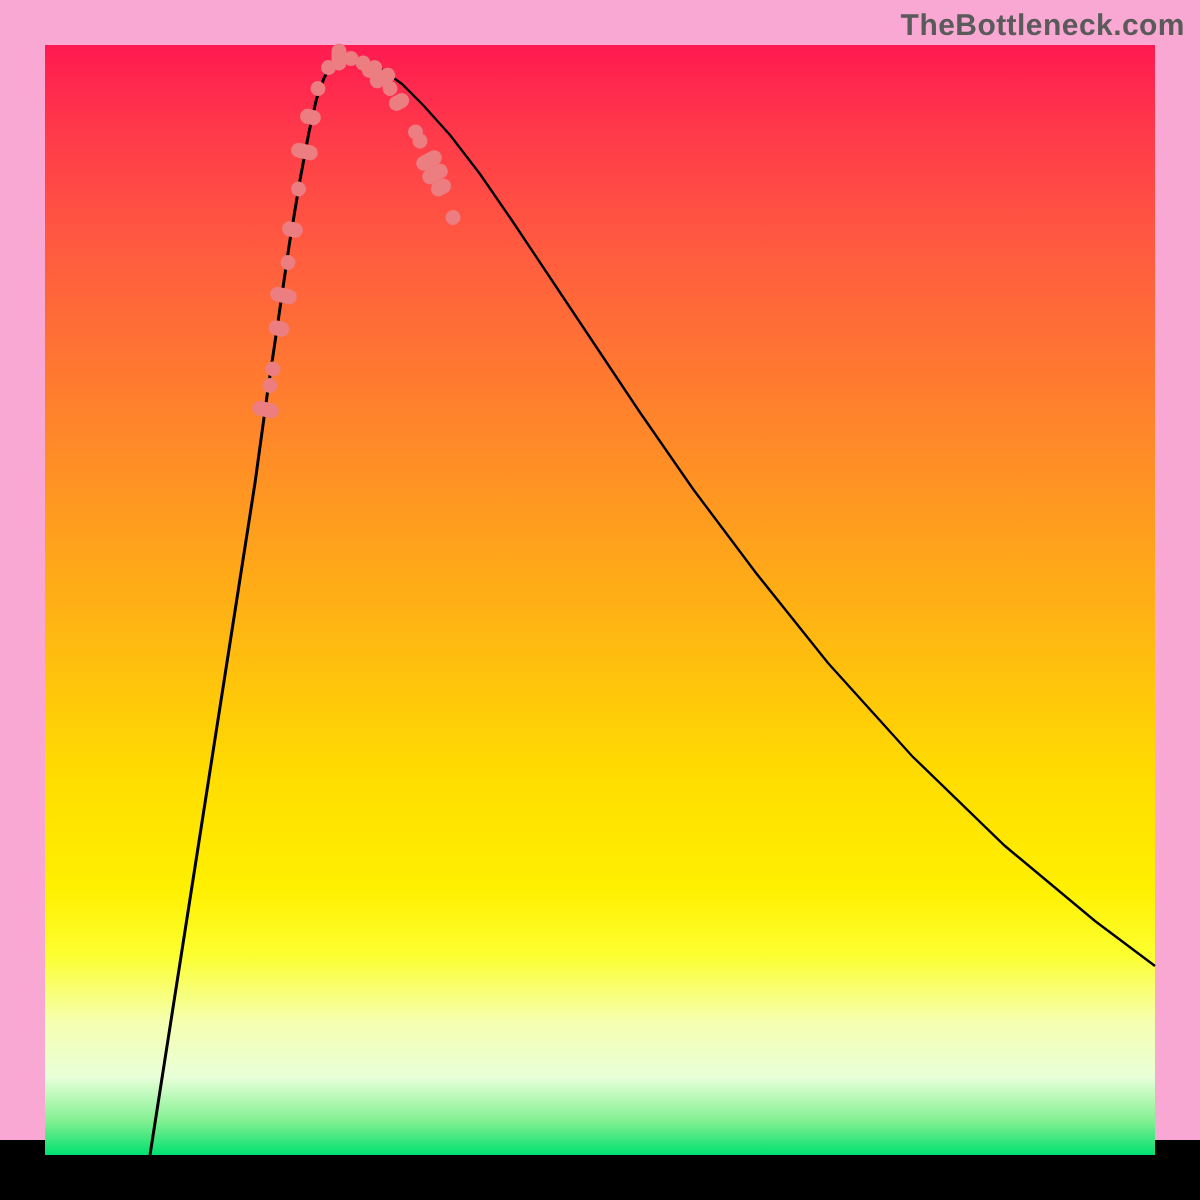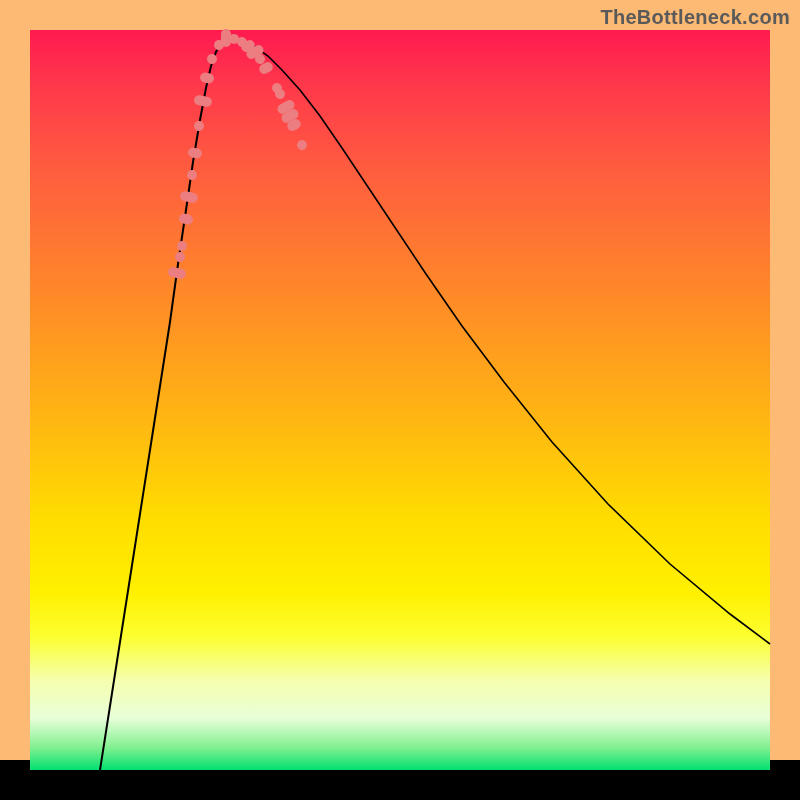--- a/index.html
+++ b/index.html
@@ -1,21 +1,21 @@
 <!DOCTYPE html>
 <html><head>
 <meta charset="utf-8">
 <style>
   * { margin: 0; padding: 0; box-sizing: border-box; }
   html, body { width: 800px; height: 800px; overflow: hidden; background: #000; }
   .frame {
     position: relative;
     width: 800px;
     height: 760px;
-    background: #fdba74;
+    background: #f9a8d4;
   }
   .gradient-area {
     position: absolute;
     left: 30px;
     top: 30px;
     width: 740px;
     height: 740px;
     background: linear-gradient(
       to bottom,
       #ff1a50 0%,

